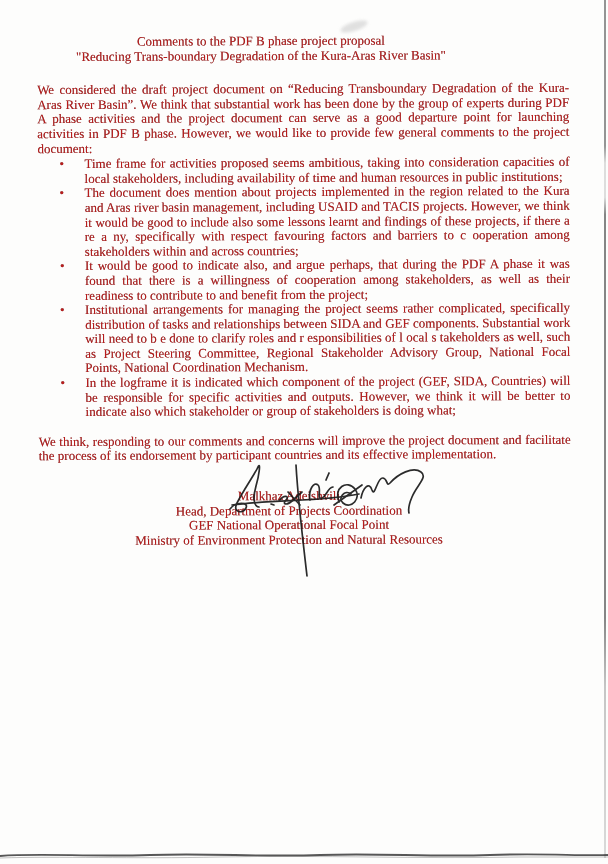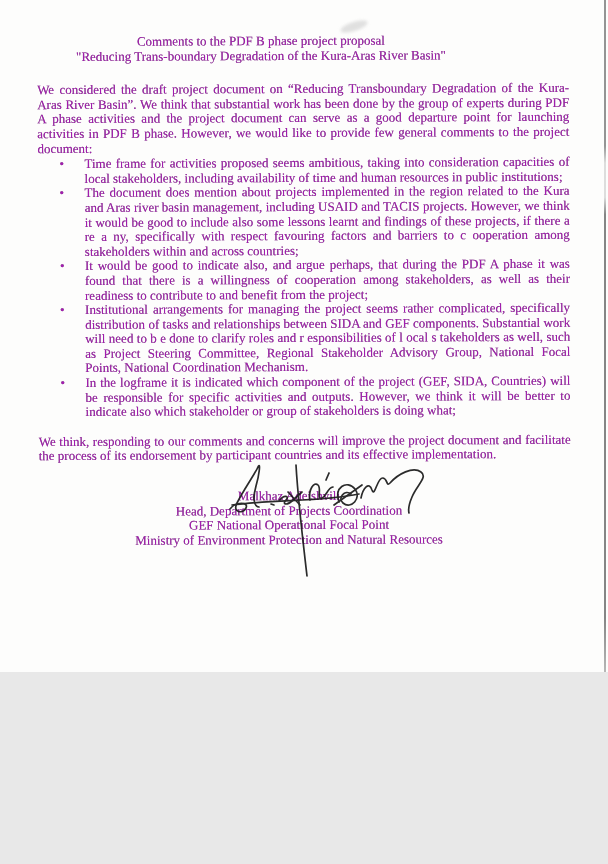--- a/index.html
+++ b/index.html
@@ -1,24 +1,24 @@
 <!DOCTYPE html>
 <html><head>
 <meta charset="utf-8">
 <style>
   html, body { margin: 0; padding: 0; background: #e8e8e8; }
   .page {
     position: relative;
     width: 608px;
-    height: 672px;
+    height: 864px;
     margin: 0 auto;
     background: #fdfdfc;
     overflow: hidden;
     font-family: "Liberation Serif", "DejaVu Serif", serif;
-    color: #a21caf;
+    color: #b91c1c;
   }
   .content {
     position: absolute;
     left: 38px;
     top: 34px;
     width: 532px;
     transform: rotate(-0.25deg);
     font-size: 13px;
     line-height: 14.6px;
     text-shadow: 0 0 0.6px rgba(20,20,20,0.55);

